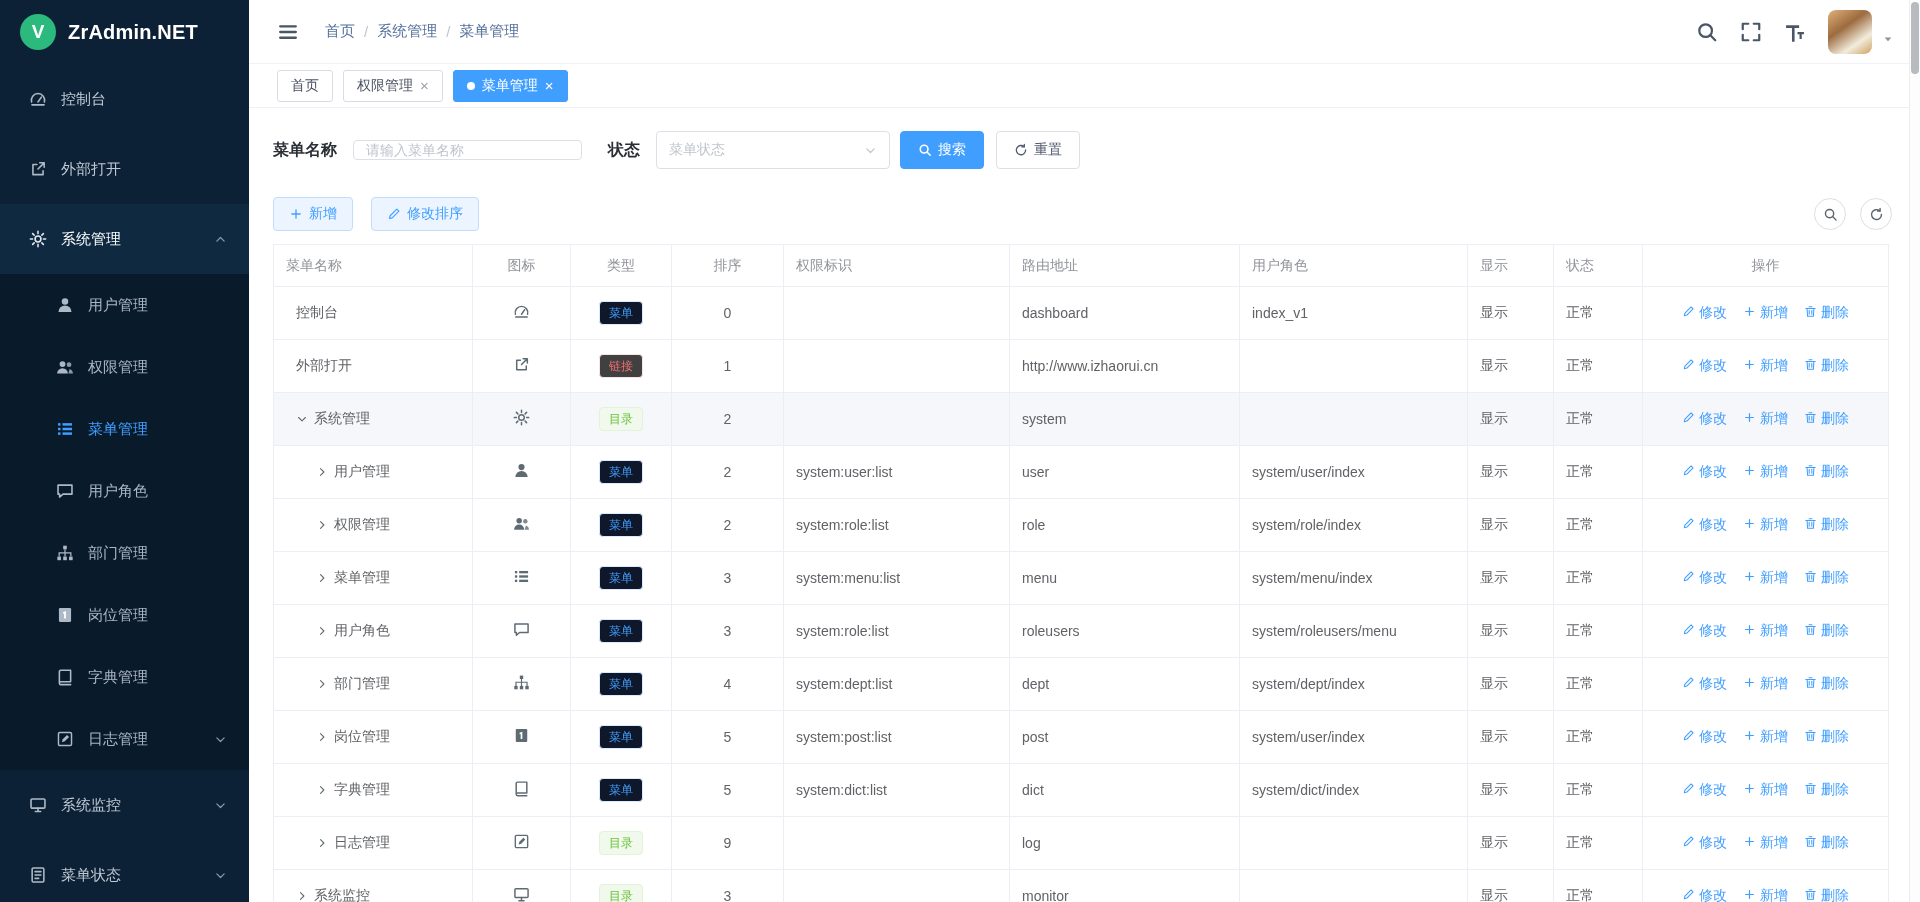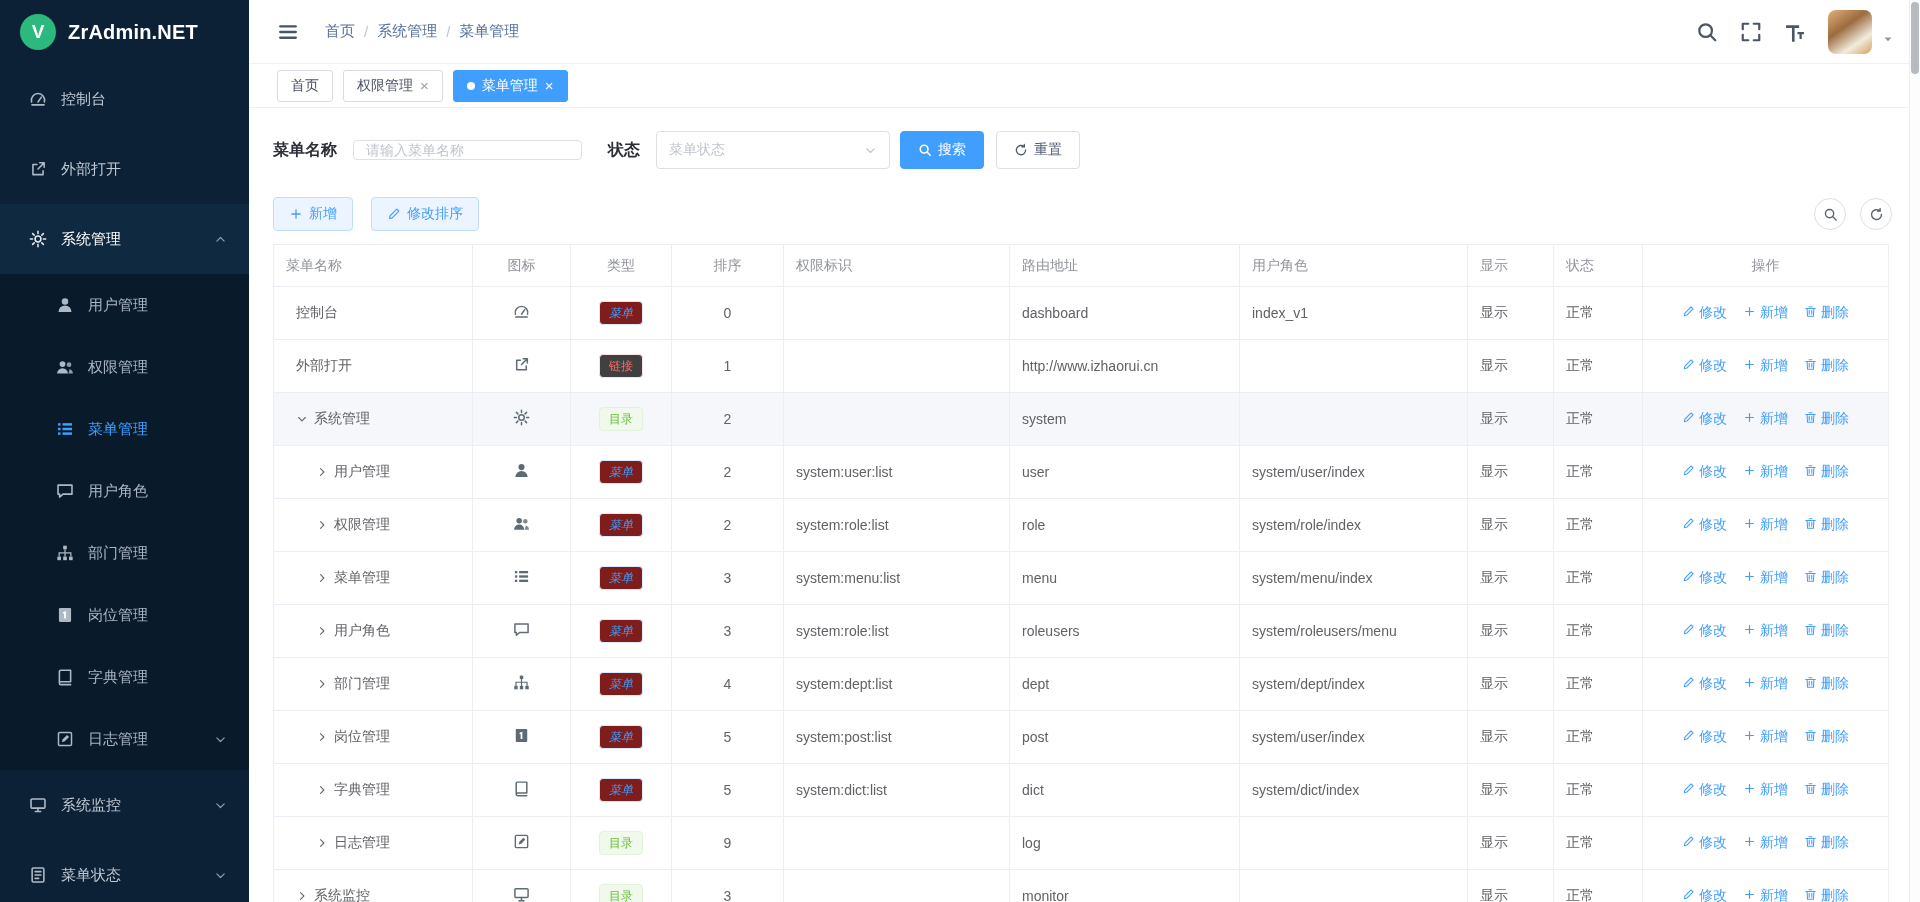--- a/index.html
+++ b/index.html
@@ -85,21 +85,21 @@
   th{height:42px;color:#909399;font-size:14px;text-align:left;background:#fff;}
   td{height:52px;color:#606266;font-size:14px;background:#fff;}
   tr.highlight td{background:#f5f7fa;}
   .t-center{text-align:center;}
   .cell-name{display:flex;align-items:center;height:52px;}
   .row-arrow{width:12px;height:12px;color:#636e72;margin-right:6px;flex:none;}
   .row-arrow svg{width:12px;height:12px;display:block;}
   .cell-icon-glyph{display:inline-flex;color:#5f6b73;}
   .cell-icon-glyph svg{width:17px;height:17px;}
   .tag{display:inline-block;padding:0 9px;font-size:12px;line-height:22px;border-radius:4px;border:1px solid transparent;}
-  .tag-blue{color:var(--primary);background:#7f1d1d;border-color:#d9ecff;font-style:italic;}
+  .tag-blue{color:var(--primary);background:#0f172a;border-color:#d9ecff;}
   .tag-red{color:var(--danger);background:#404040;border-color:#fde2e2;}
   .tag-green{color:var(--success);background:#f0f9eb;border-color:#e1f3d8;}
   .op-link{color:var(--primary);display:inline-flex;align-items:center;gap:4px;margin:0 8px;cursor:pointer;}
   .op-link svg{width:13px;height:13px;}
 
   
   .scrollbar{position:fixed;right:0;top:0;width:11px;height:902px;background:#fdfdfd;border-left:1px solid #ededed;}
   .scrollbar .thumb{position:absolute;top:2px;right:1px;width:8px;height:72px;background:#b7bbc0;border-radius:4px;}
 </style>
 </head>

